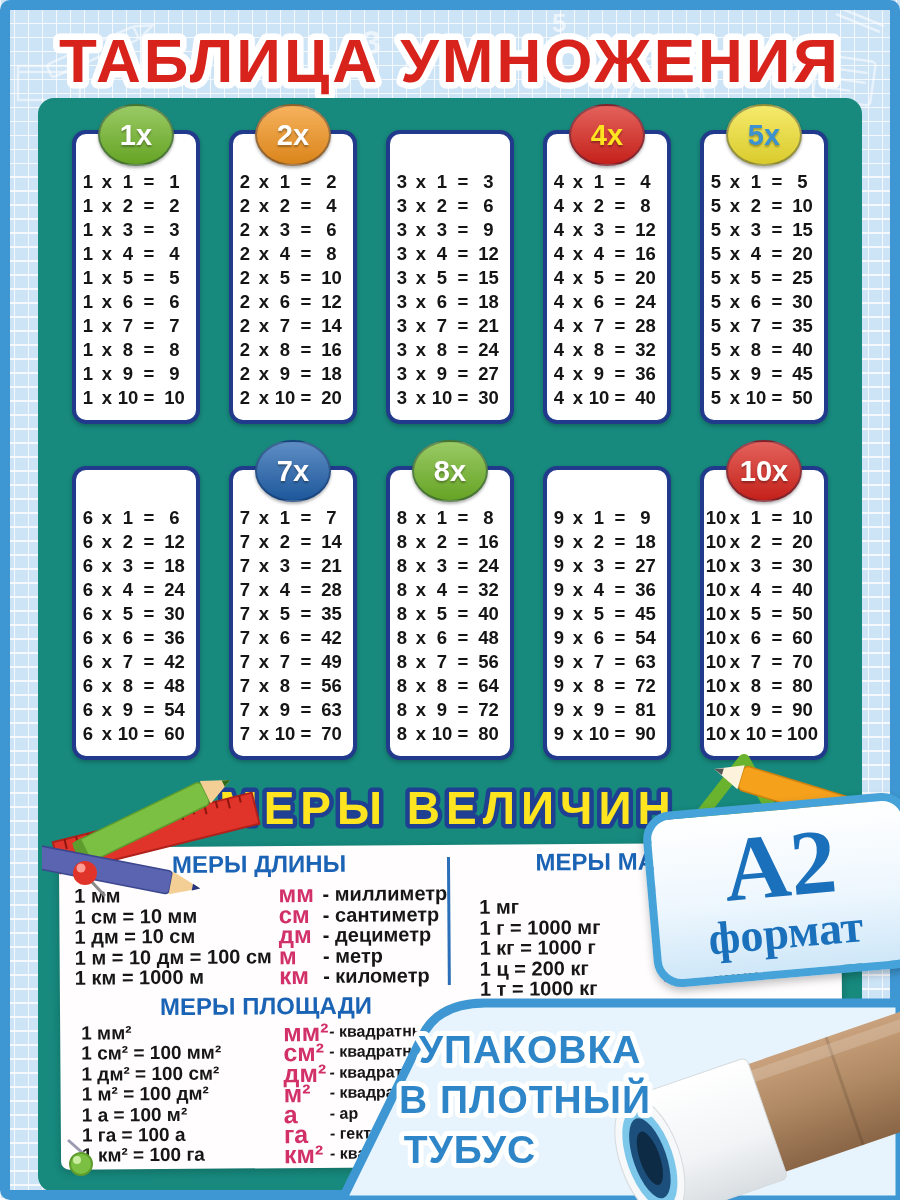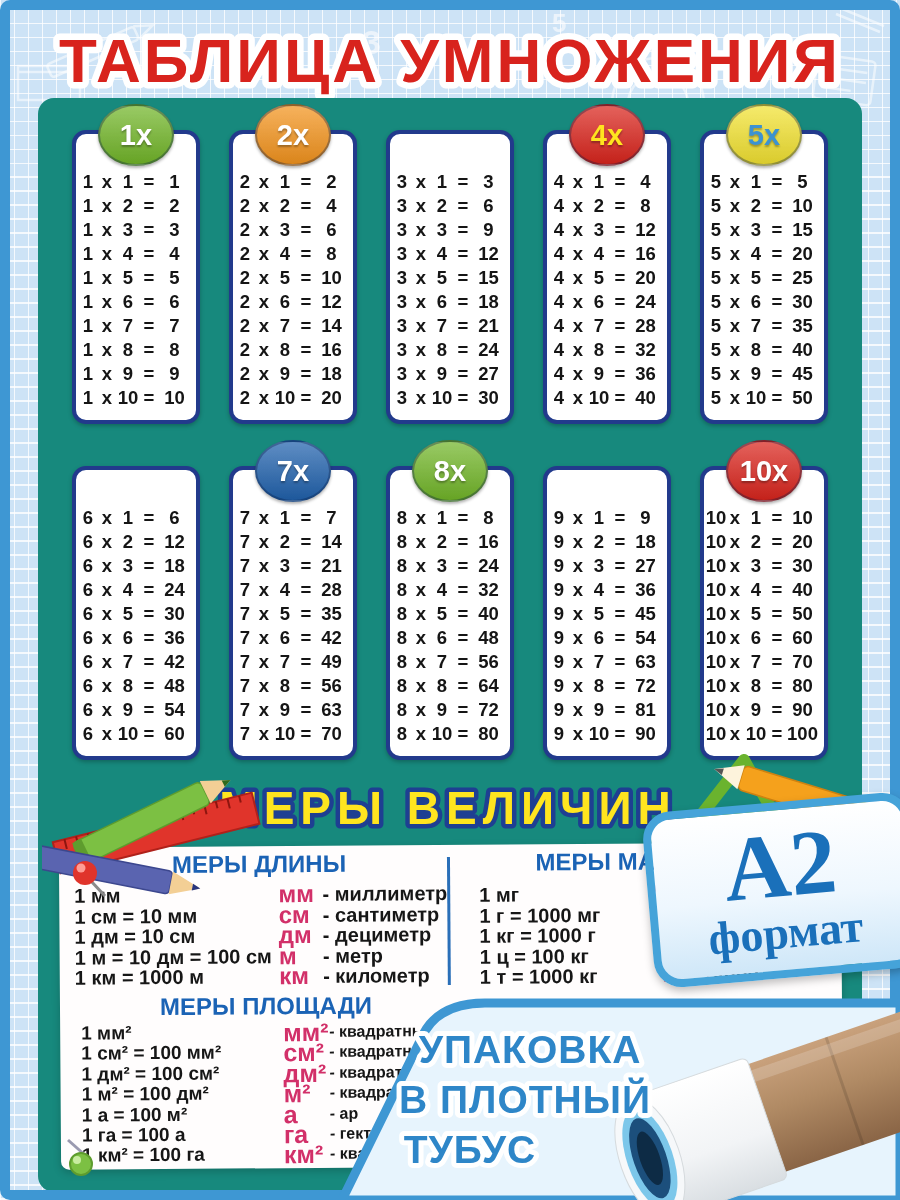--- a/index.html
+++ b/index.html
@@ -53,21 +53,21 @@
   .m-title{ color:#1b63b5; font-weight:bold; font-size:24px; text-align:center; line-height:28px; }
   .len-block{ position:absolute; left:12px; top:4px; width:376px; }
   .cols{ display:flex; margin-top:6px; }
   .facts-col{ width:212px; padding-left:3px; }
   .fact{ font-weight:bold; font-size:20px; color:#161616; line-height:20.5px; white-space:nowrap; }
   .def-row{ display:flex; line-height:20.5px; white-space:nowrap; }
   .abbr{ width:44px; color:#d23069; font-weight:bold; font-size:24px; }
   .dtext{ font-weight:bold; font-size:20px; color:#161616; }
   .divider{ position:absolute; left:388px; top:12px; width:3px; height:128px; background:#2a6fb8; }
   .mass-block{ position:absolute; left:410px; top:4px; width:310px; }
-  .mass-block .facts-col{ margin-top:8px; padding-left:10px; }
+  .mass-block .facts-col{ margin-top:20px; padding-left:10px; }
   .mass-partial{ position:absolute; left:185px; top:26px; color:#d23069; font-weight:bold; font-size:20px; }
   .tonna{ position:absolute; left:190px; top:112px; display:flex; }
   .tonna .abbr{ width:30px; }
   .area-block{ position:absolute; left:18px; top:146px; width:700px; }
   .area-block .cols{ margin-top:2px; }
   .area-block .facts-col{ width:205px; }
   .area-block .fact{ font-size:19px; line-height:20.4px; }
   .area-block .abbr{ width:46px; font-size:25px; line-height:20.4px; }
   .area-block .dtext{ font-size:16px; line-height:20.4px; }
 
@@ -938,21 +938,21 @@
           </div>
       </div>
     </div>
     <div class="divider"></div>
     <div class="mass-block">
       <div class="m-title">МЕРЫ МАССЫ</div>
       <div class="facts-col">
           <div class="fact">1 мг</div>
           <div class="fact">1 г = 1000 мг</div>
           <div class="fact">1 кг = 1000 г</div>
-          <div class="fact">1 ц = 100 кг</div>
+          <div class="fact">1 ц = 200 кг</div>
           <div class="fact">1 т = 1000 кг</div>
         </div>
       <div class="mass-partial">м</div>
       <div class="tonna">
         <span class="abbr">т</span>
         <span class="dtext">- тонна</span>
       </div>
     </div>
     <div class="area-block">
       <div class="m-title" style="width:376px;">МЕРЫ ПЛОЩАДИ</div>

